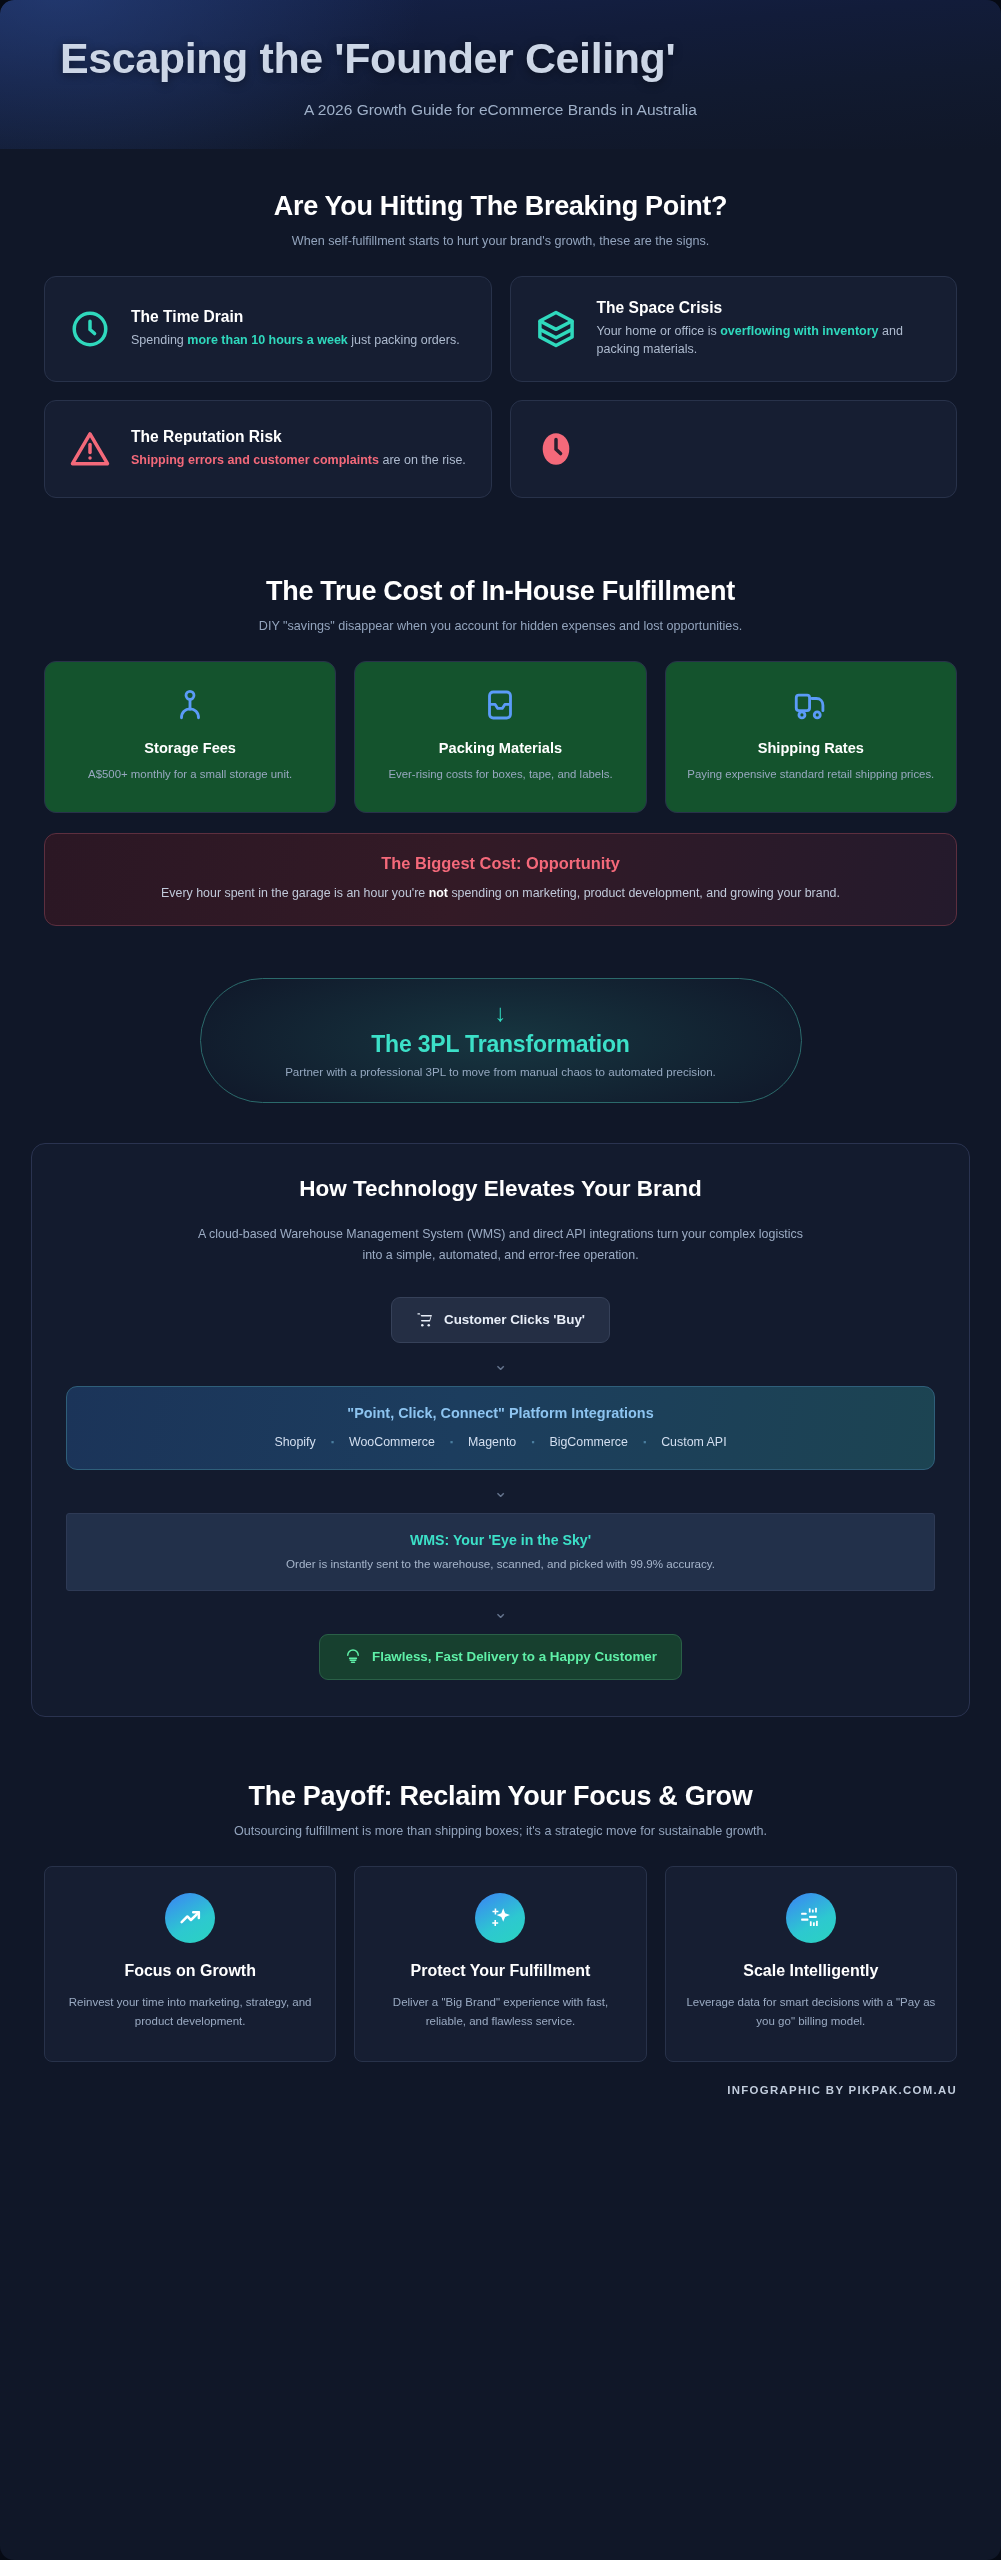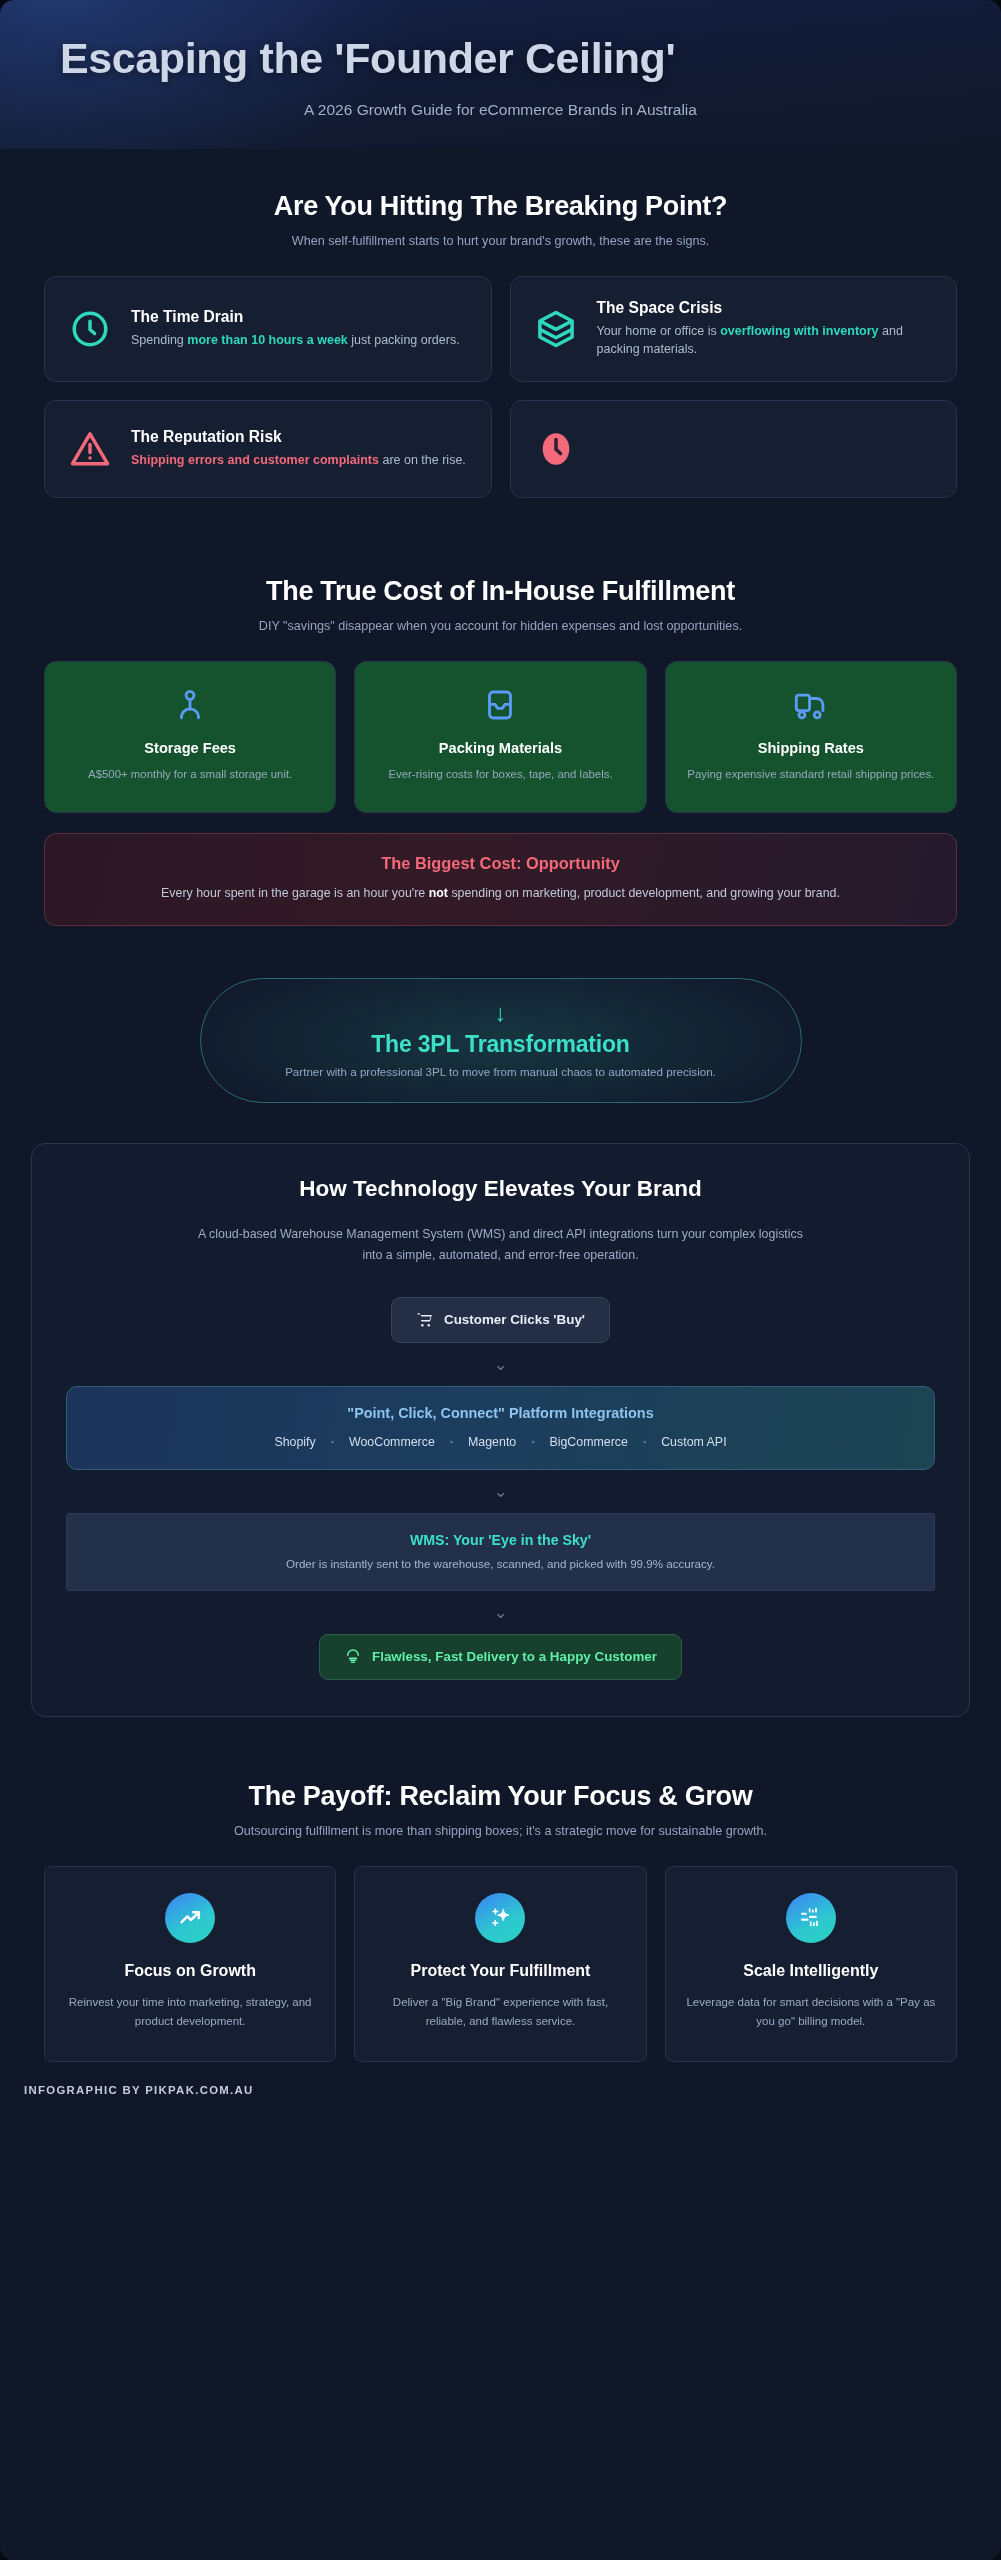--- a/index.html
+++ b/index.html
@@ -290,22 +290,22 @@
     line-height: 1.3;
     margin-bottom: 12px;
   }
   .payoff-card p {
     font-size: 11.5px;
     line-height: 1.62;
     color: #9aaac2;
   }
 
   .footer {
-    text-align: left;
-    padding: 22px 24px 26px;
+    text-align: right;
+    padding: 22px 44px 26px;
     font-size: 11.4px;
     font-weight: bold;
     letter-spacing: 1.3px;
     color: #c2cddd;
   }
 </style>
 </head>
 <body>
 
 <div id="page">

